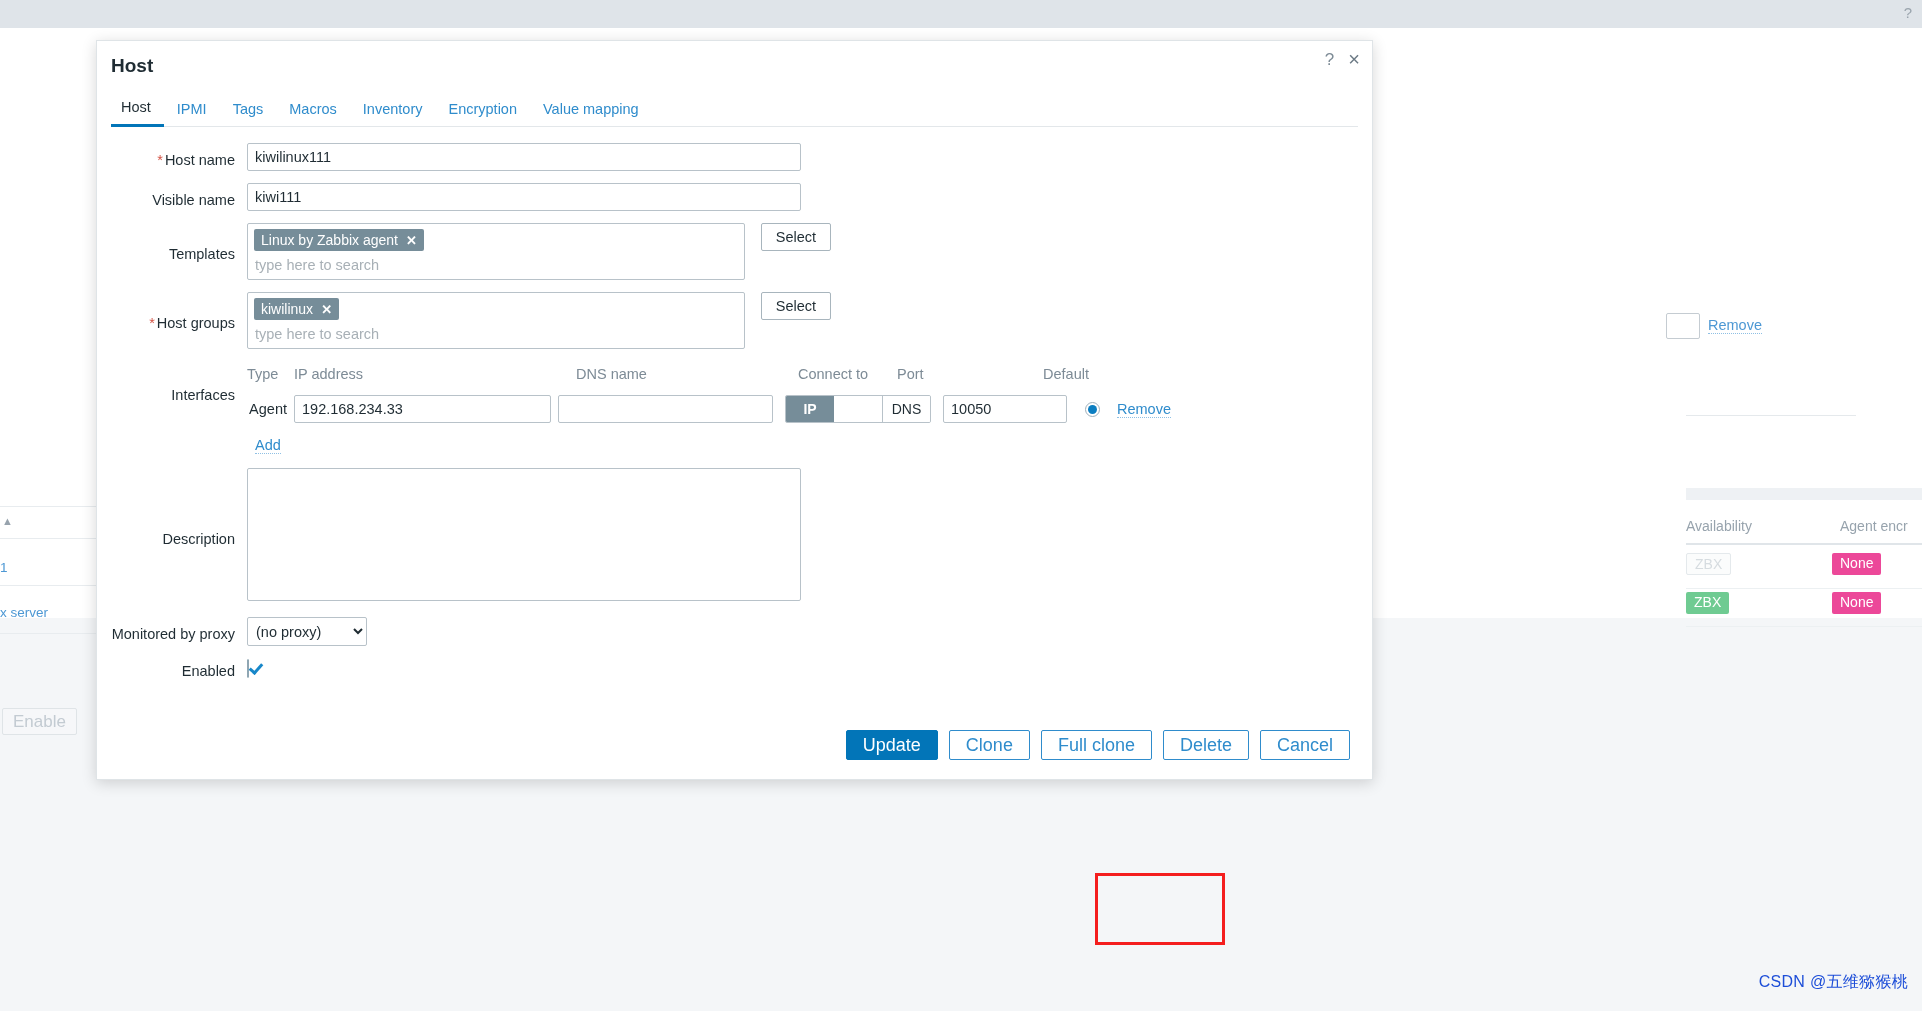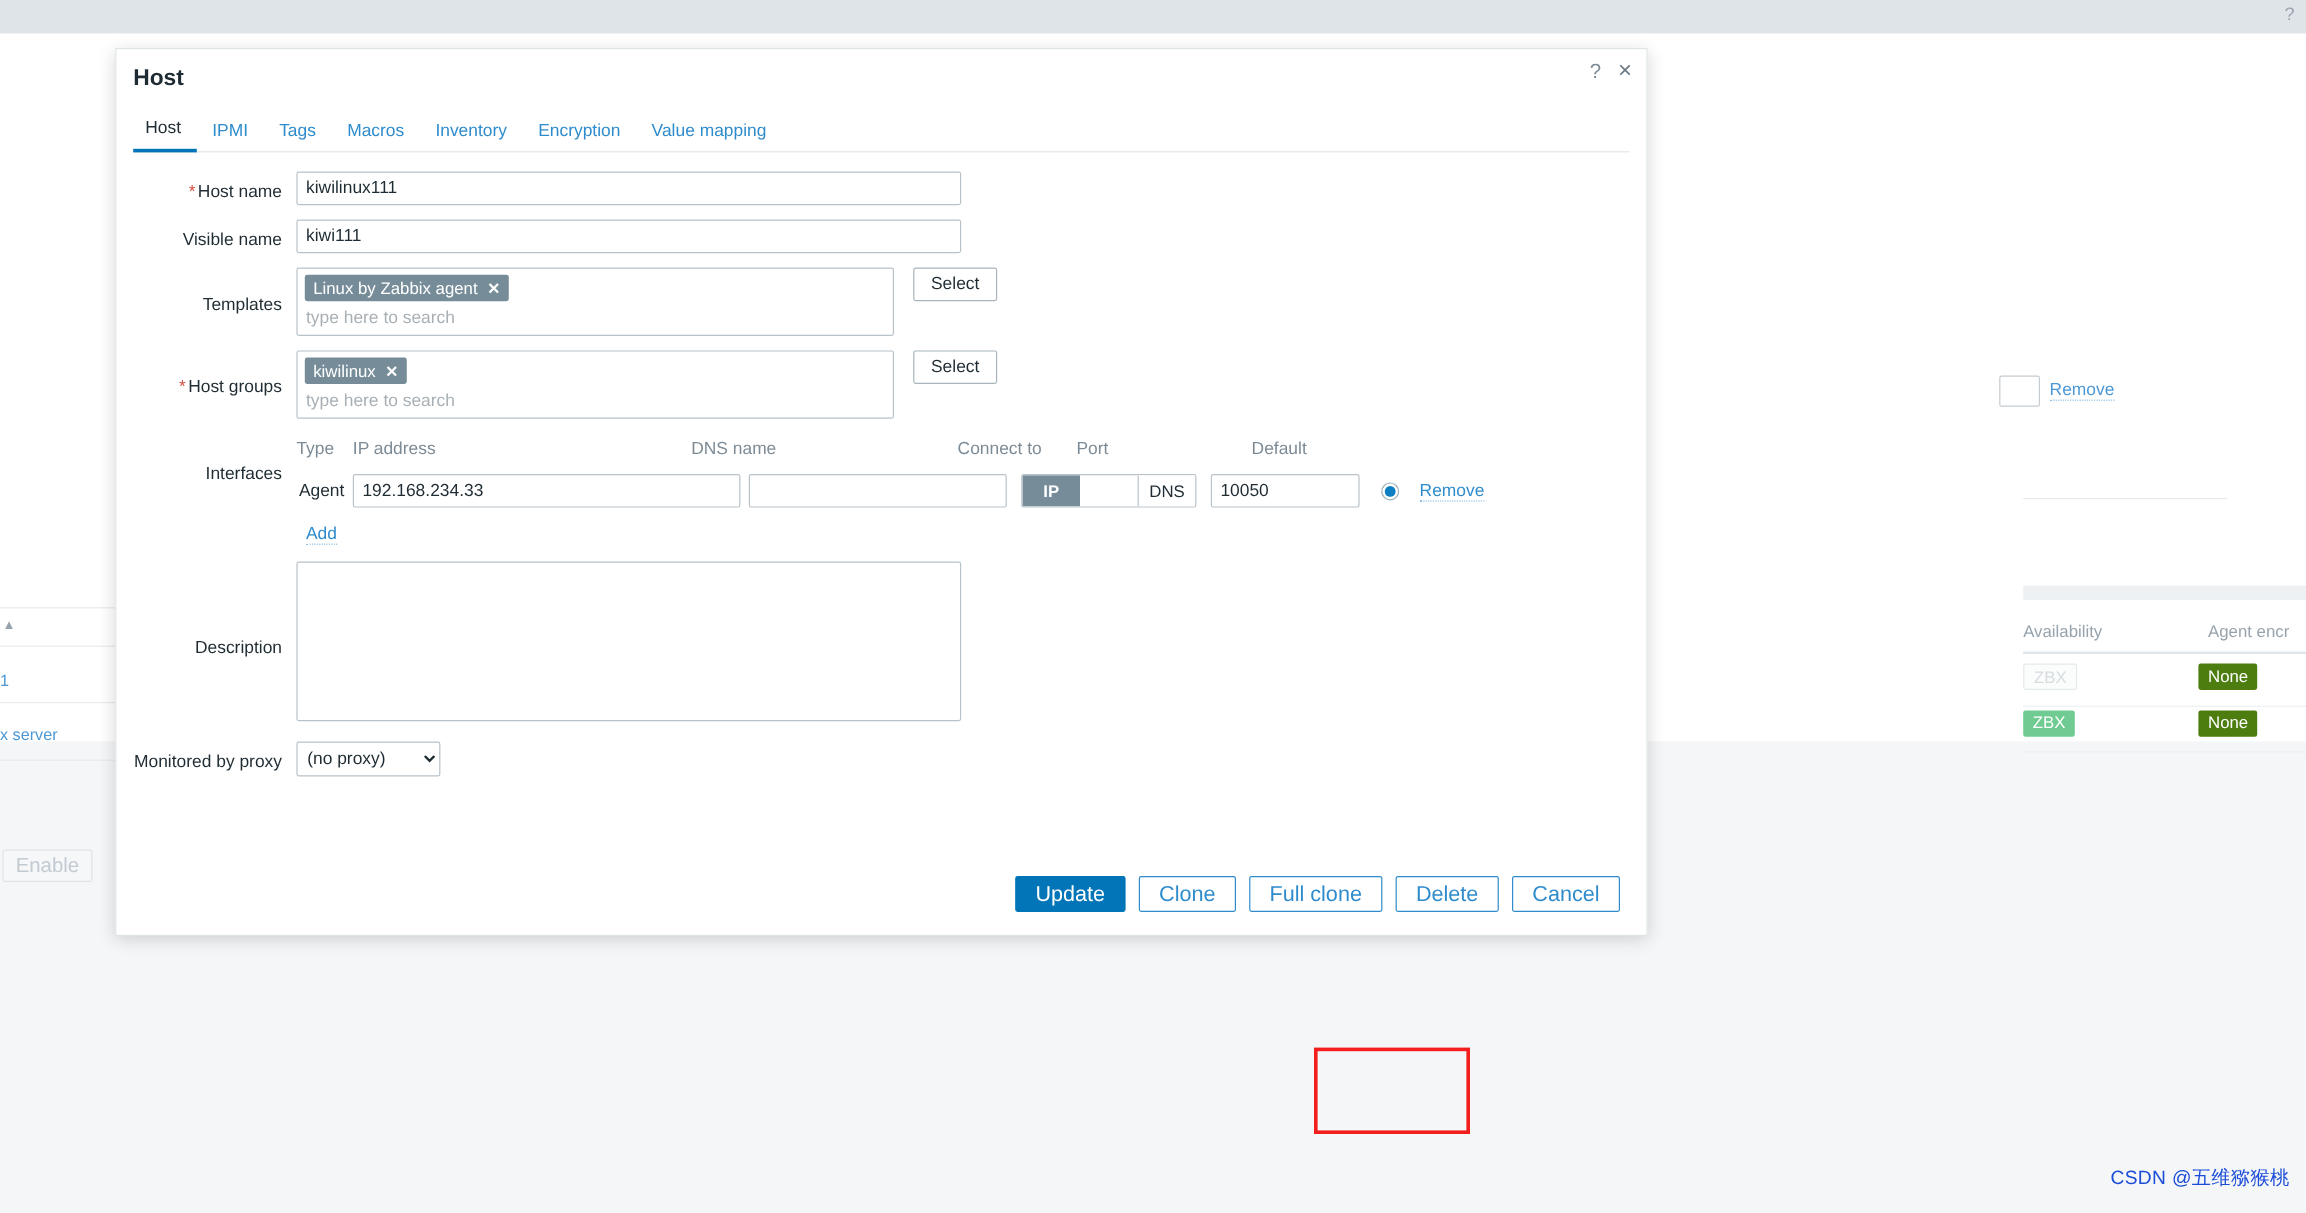--- a/index.html
+++ b/index.html
@@ -105,21 +105,21 @@
     font-size: 14px; text-align: center;
   }
   .badge-zbx-off {
     background: #fbfcfc; color: #d6dce0;
     border: 1px solid #e4e9ec;
   }
   .badge-zbx-on {
     background: #6fcb92; color: #ffffff;
   }
   .badge-none {
-    background: #4d7c0f; color: #ffffff;
+    background: #ec4899; color: #ffffff;
   }
 
   .watermark {
     position: absolute; right: 14px; bottom: 18px;
     color: #1d4ed8; font-size: 16px;
     letter-spacing: 0.3px;
   }
 
   
   .modal {
@@ -280,21 +280,21 @@
     align-items: center;
     margin-top: 13px;
   }
   .if-type {
     width: 47px;
     font-size: 14.5px;
     color: #1f2c33;
     text-align: right;
     padding-right: 7px;
   }
-  .if-ip   { width: 323px; }
+  .if-ip   { width: 257px; }
   .if-dns  { width: 215px; margin-left: 7px; }
   .seg {
     display: flex;
     margin-left: 12px;
     border-radius: 2px;
     overflow: hidden;
     border: 1px solid #b8c2c9;
     height: 28px;
     gap: 48px;
   }
@@ -577,20 +577,26 @@
 
       <div class="row">
         <div class="lbl">Monitored by proxy</div>
         <div class="ctrl">
           <select class="sel">
             <option>(no proxy)</option>
           </select>
         </div>
       </div>
 
+      <div class="row">
+        <div class="lbl">Enabled</div>
+        <div class="ctrl">
+          <span class="chk"></span>
+        </div>
+      </div>
 
     </div>
 
     <div class="footer">
       <button class="btn btn-primary">Update</button>
       <button class="btn">Clone</button>
       <button class="btn">Full clone</button>
       <button class="btn">Delete</button>
       <button class="btn">Cancel</button>
     </div>

